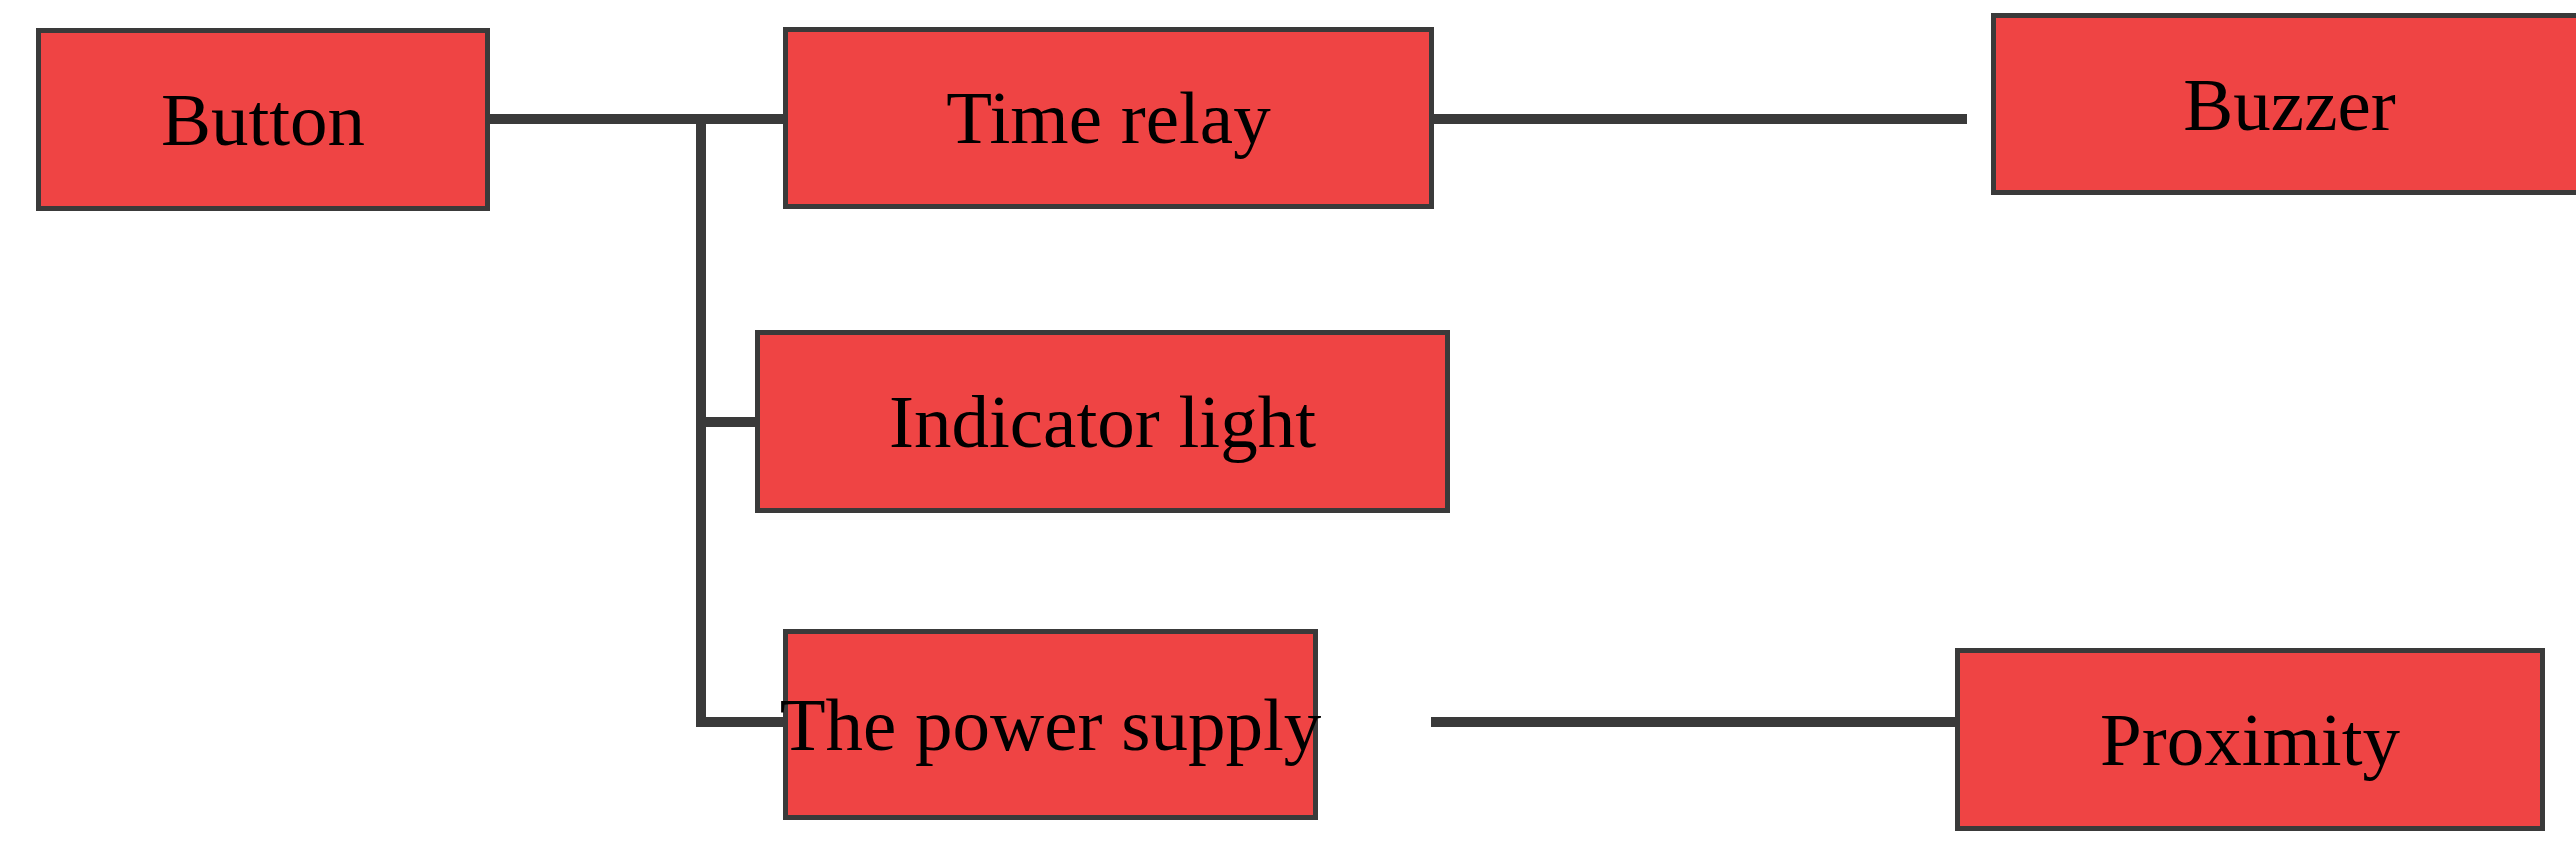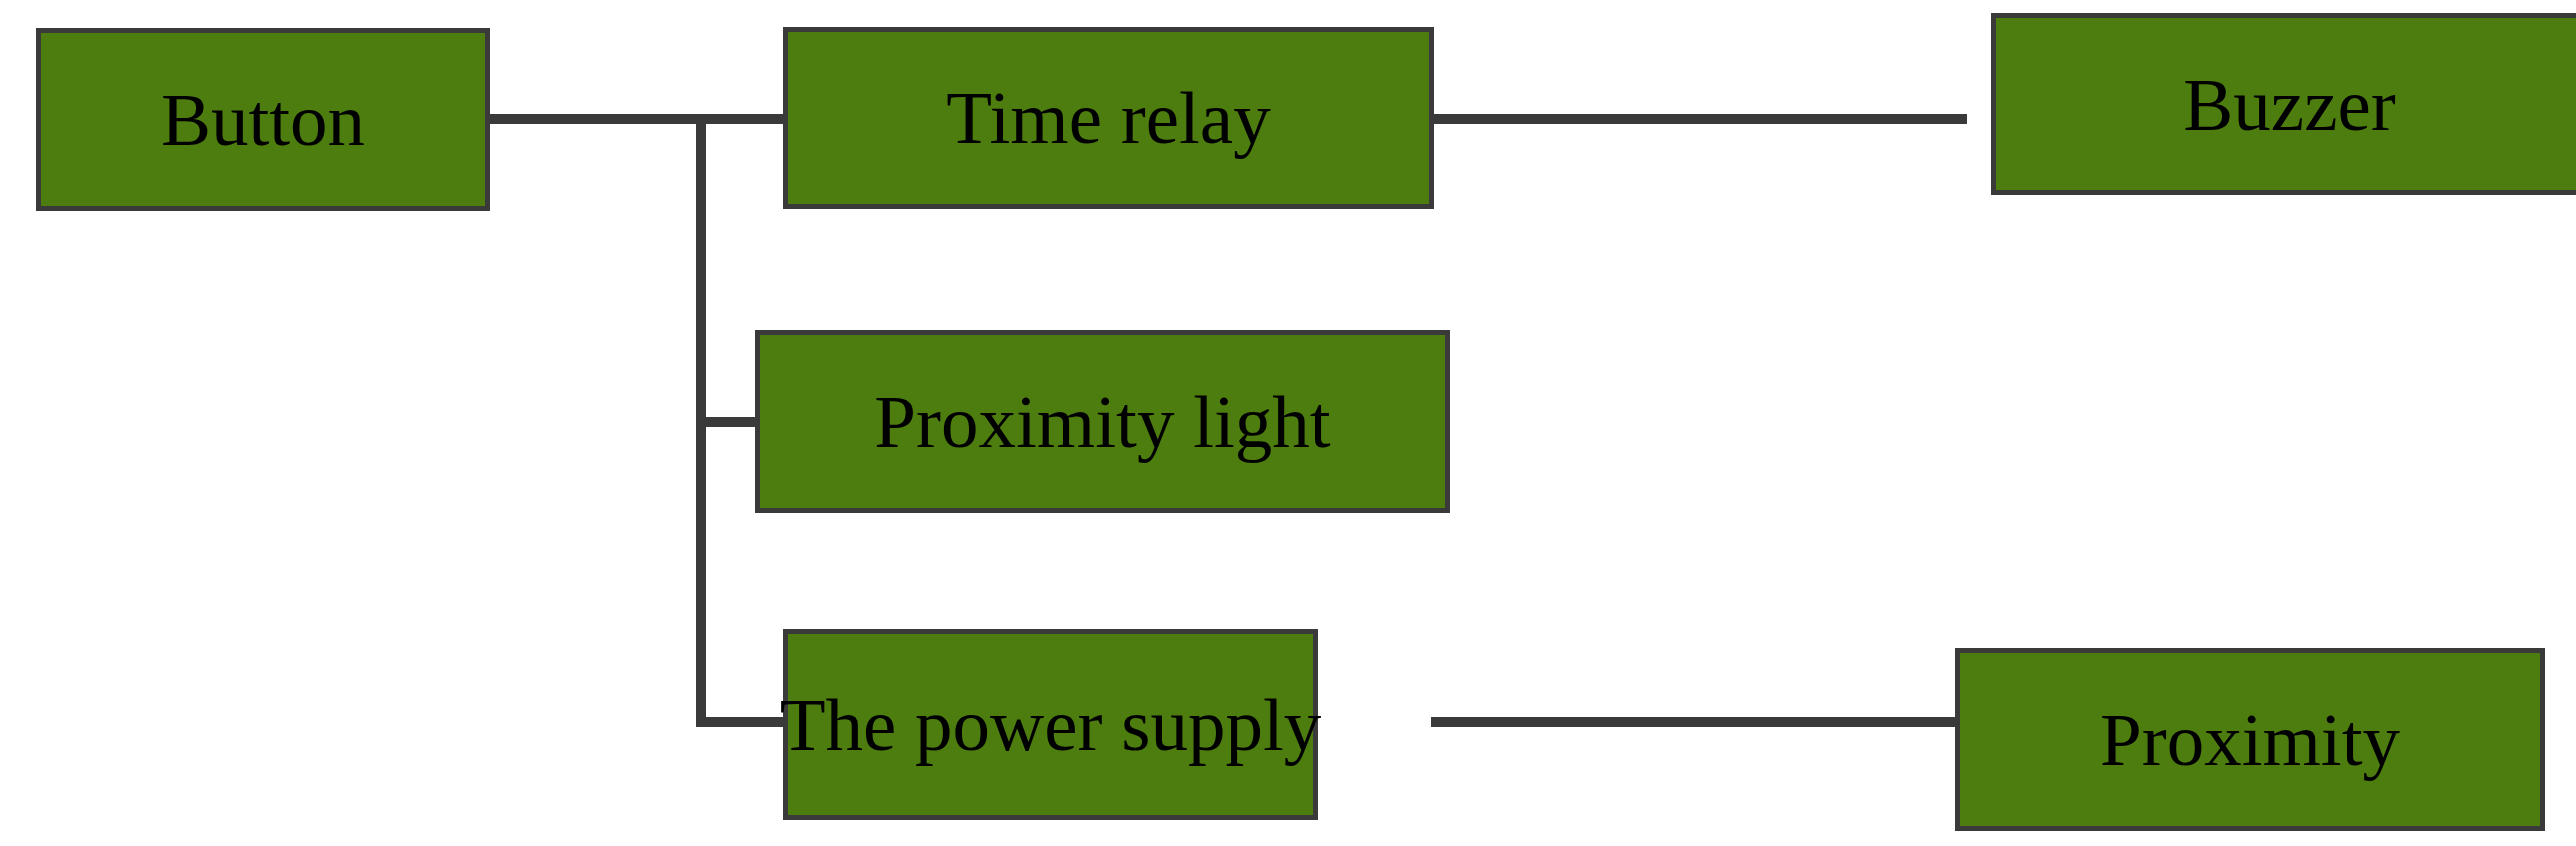--- a/index.html
+++ b/index.html
@@ -13,21 +13,21 @@
   #canvas {
     position: relative;
     width: 2576px;
     height: 847px;
     background: #ffffff;
     overflow: hidden;
   }
   .node {
     position: absolute;
     box-sizing: border-box;
-    background: #4d7c0f;
+    background: #ef4444;
     border: 5.9px solid #3a3a3a;
     display: flex;
     align-items: center;
     justify-content: center;
     z-index: 3;
   }
   .node-label {
     font-family: "Liberation Serif", "DejaVu Serif", serif;
     color: #000000;
     font-size: 75px;
@@ -81,21 +81,21 @@
 
   <div class="node" id="node-time-relay">
     <span class="node-label">Time relay</span>
   </div>
 
   <div class="node" id="node-buzzer">
     <span class="node-label">Buzzer</span>
   </div>
 
   <div class="node" id="node-indicator">
-    <span class="node-label">Proximity light</span>
+    <span class="node-label">Indicator light</span>
   </div>
 
   <div class="node overflow" id="node-power">
     <span class="node-label">The power supply</span>
   </div>
 
   <div class="node" id="node-proximity">
     <span class="node-label">Proximity</span>
   </div>
 

